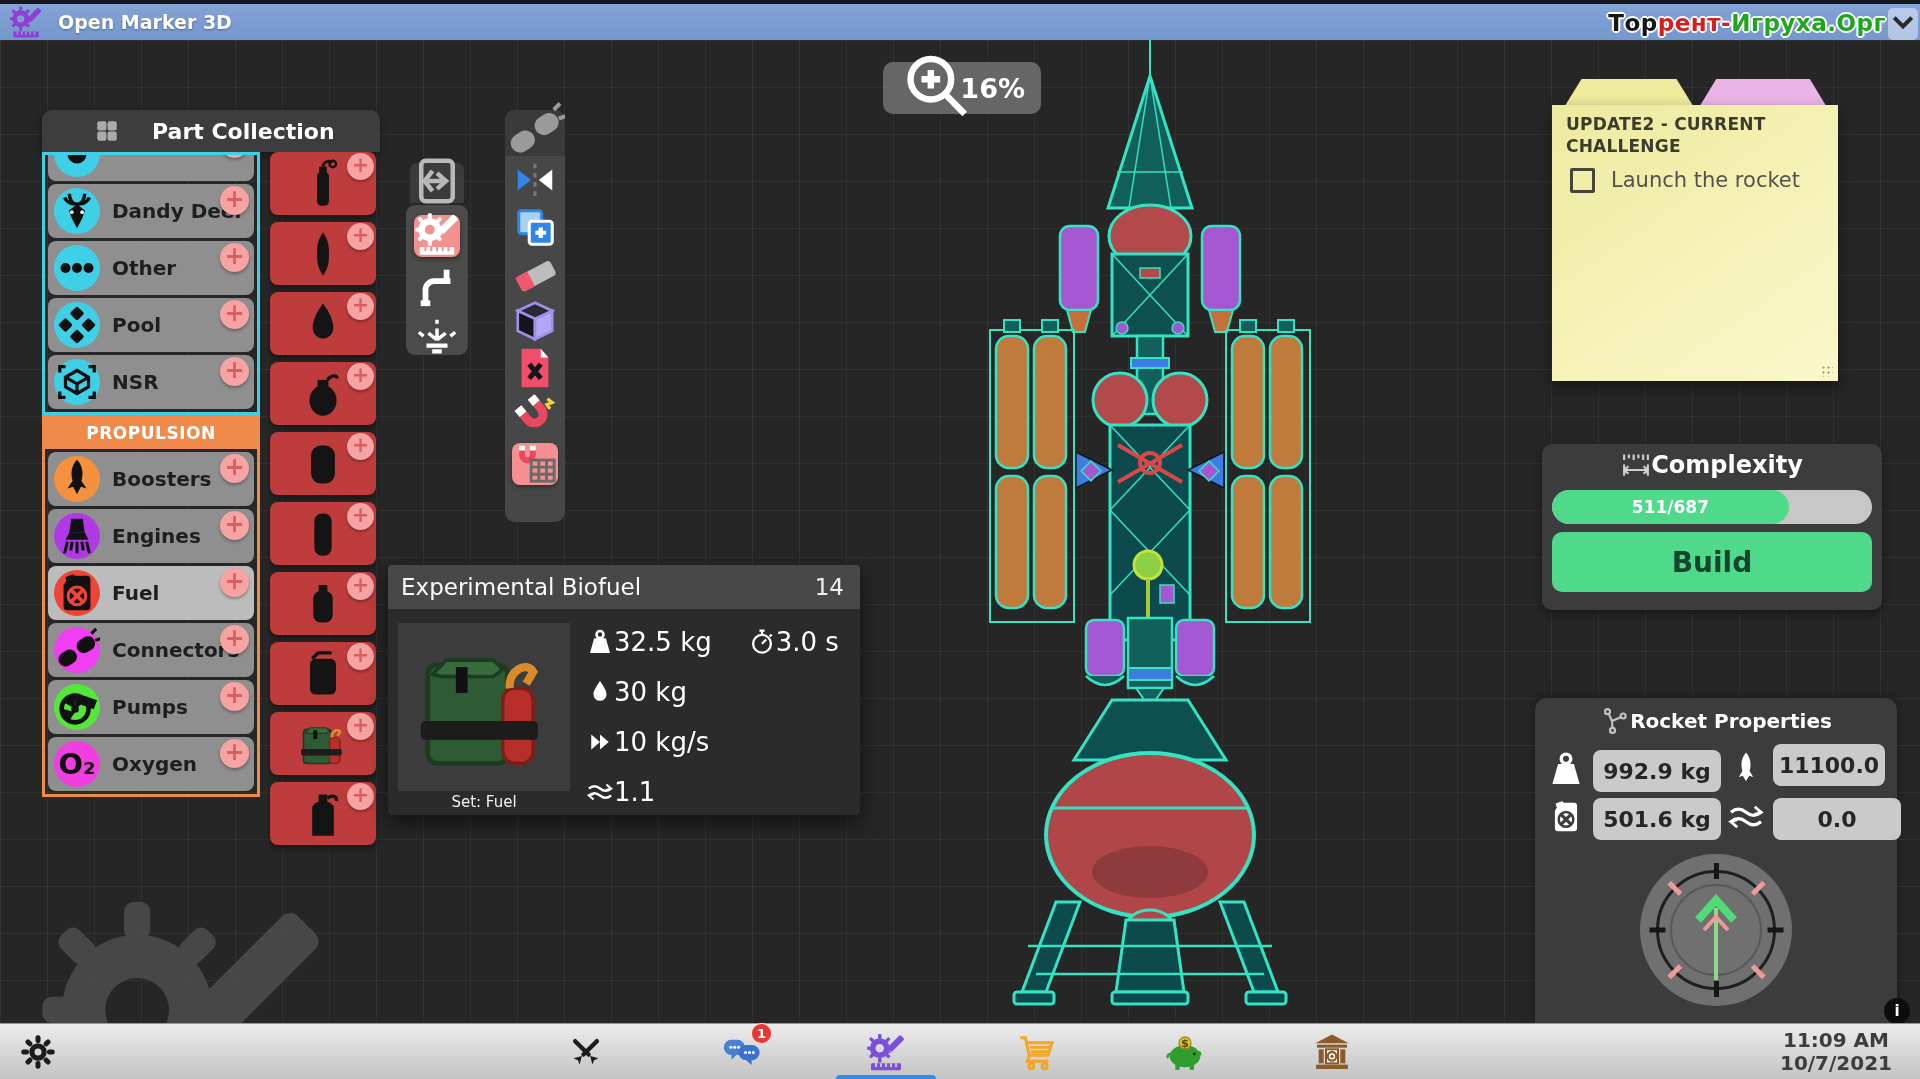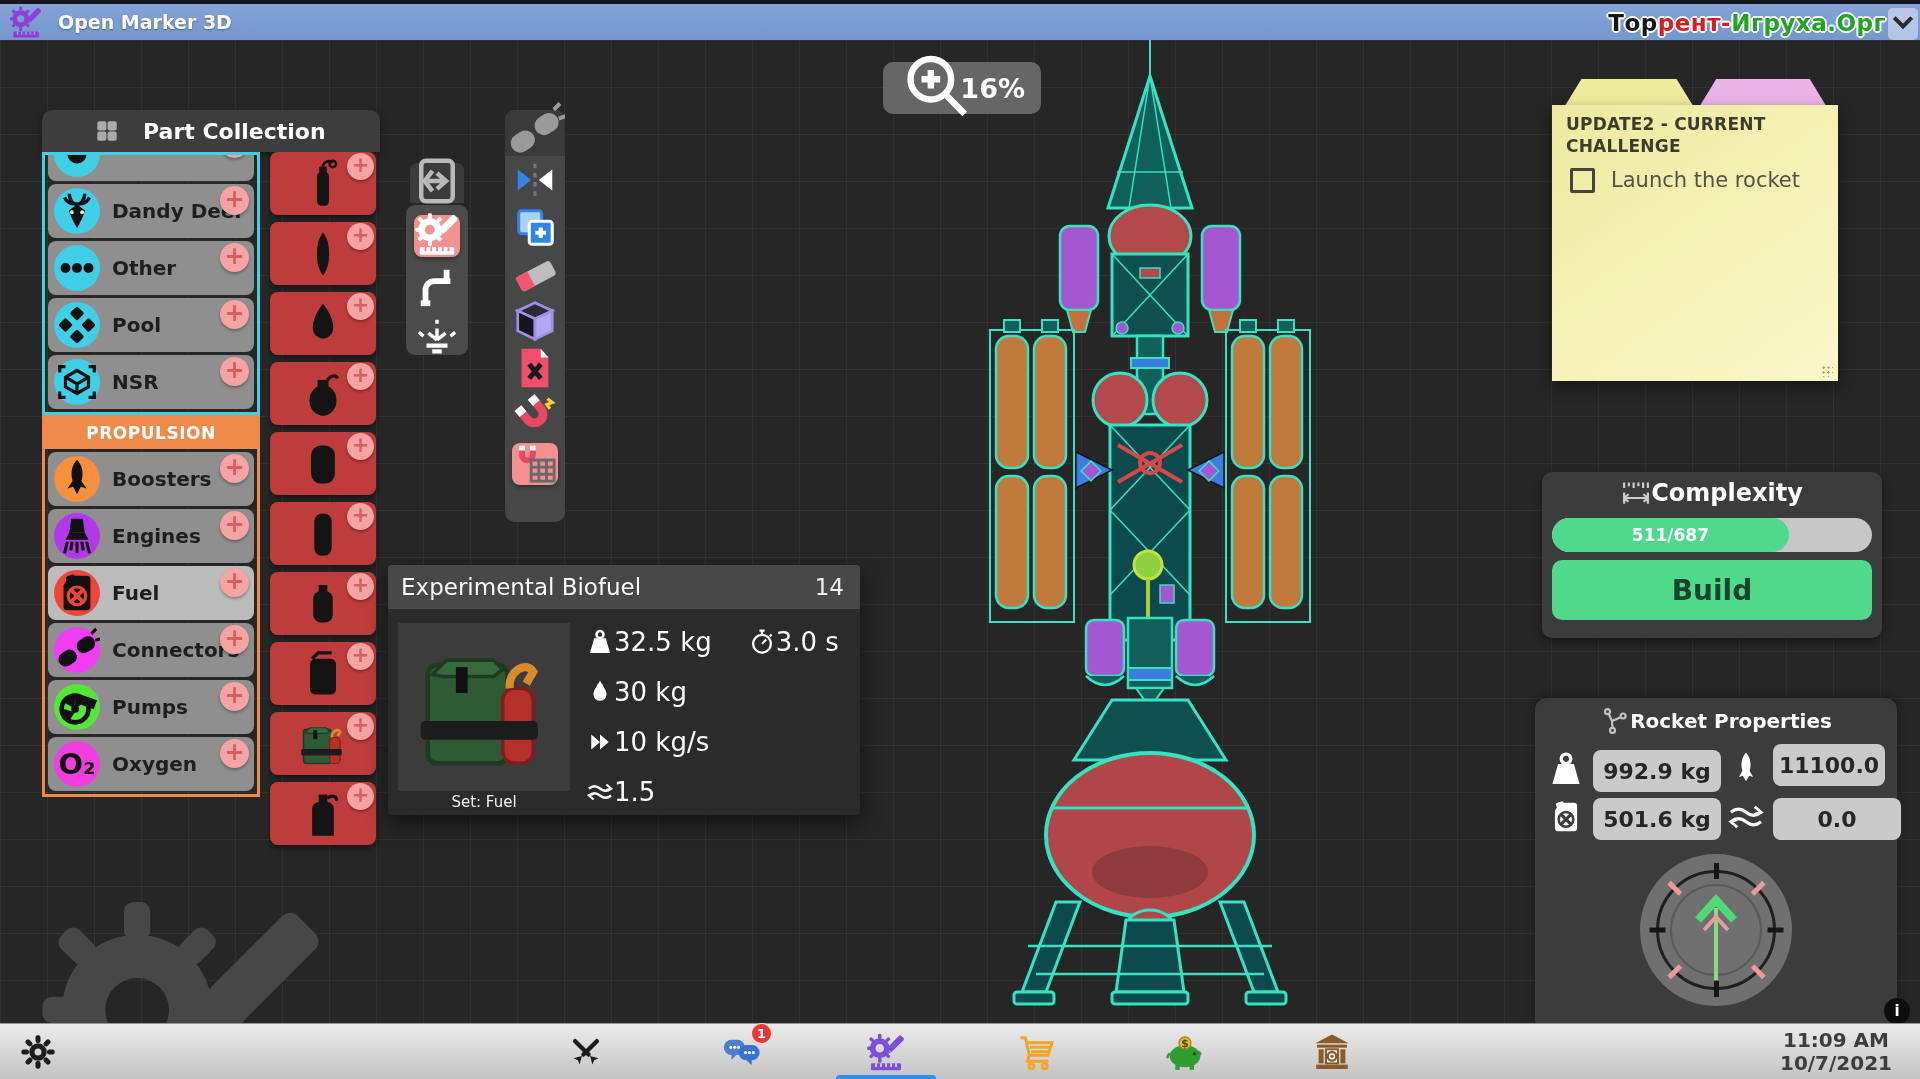--- a/index.html
+++ b/index.html
@@ -24,21 +24,21 @@
     background-image:linear-gradient(rgba(255,255,255,.05) 1px, transparent 1px),
                      linear-gradient(90deg, rgba(255,255,255,.05) 1px, transparent 1px);
     background-size:47px 47px; }
   #rocket-svg { position:absolute; left:940px; top:0px; width:420px; height:983px; }
 
   
   #part-panel { position:absolute; left:42px; top:110px; width:338px; height:747px; z-index:20; }
   #part-header { position:absolute; left:0; top:0; width:338px; height:42px; background:#3d3d3d;
     border-radius:10px 10px 0 0; display:flex; align-items:center; box-shadow:0 3px 8px rgba(0,0,0,.4); }
   #part-header .gicon { width:26px; height:26px; margin-left:52px; }
-  #part-header .ptitle { color:#fff; font-weight:bold; font-size:22px; margin-left:23px; }
+  #part-header .ptitle { color:#fff; font-weight:bold; font-size:22px; margin-left:32px; }
   #cat-col { position:absolute; left:0; top:42px; width:218px; height:705px; overflow:hidden; }
   .cat-group { border:3px solid; overflow:hidden; }
   #cat-group-a { border-color:#3fd0e8; }
   #cat-group-b { border-color:#f08a4a; }
   .cat-item { position:relative; height:54px; background:#8f8f8f; border-radius:8px; margin:3px 3px;
     display:flex; align-items:center; cursor:pointer; }
   .cat-item.selected { background:#bcbcbc; }
   .cat-item.partial { margin-top:-28px; }
   .cat-circle { width:46px; height:46px; border-radius:50%; margin-left:6px; flex:none;
     display:flex; align-items:center; justify-content:center; }
@@ -103,21 +103,21 @@
     background:linear-gradient(145deg,#eceaa0 0%,#f6f2b8 55%,#faf7ca 100%);
     box-shadow:0 6px 14px rgba(0,0,0,.45); z-index:22; cursor:grab; }
   #note-title { margin:9px 12px 0 14px; font-size:17px; font-weight:800; color:#3c3c2c; line-height:1.28; letter-spacing:.2px; }
   .task-row { display:flex; align-items:center; margin:10px 0 0 18px; }
   .task-check { width:25px; height:25px; border:3px solid #45453a; border-radius:2px; cursor:pointer; }
   .task-label { font-size:21px; color:#52524a; margin-left:16px; }
   #note-grip { position:absolute; right:5px; bottom:4px; width:12px; height:12px;
     background-image:radial-gradient(#b4b17c 1.2px, transparent 1.3px); background-size:5px 5px; }
 
   
-  #complexity { position:absolute; left:1542px; top:472px; width:340px; height:166px; background:#3c3c3c;
+  #complexity { position:absolute; left:1542px; top:444px; width:340px; height:166px; background:#3c3c3c;
     border-radius:10px; box-shadow:0 4px 10px rgba(0,0,0,.4); z-index:20; }
   #complexity-hdr { height:42px; display:flex; align-items:center; justify-content:center; }
   #complexity-hdr svg { width:30px; height:26px; margin-right:12px; }
   #complexity-hdr span { color:#fff; font-size:24px; font-weight:bold; }
   #cx-bar { position:absolute; left:10px; top:46px; width:320px; height:34px; background:#c7c7c7; border-radius:17px; overflow:hidden; }
   #cx-fill { height:100%; background:#4fd98a; border-radius:17px; display:flex; align-items:center; justify-content:center; }
   #cx-fill span { color:#fff; font-size:17px; font-weight:bold; }
   #build-btn { position:absolute; left:10px; top:88px; width:320px; height:60px; background:#4fd98a;
     border-radius:10px; display:flex; align-items:center; justify-content:center; cursor:pointer; }
   #build-btn span { color:#17452b; font-size:28px; font-weight:bold; }
@@ -652,21 +652,21 @@
           </svg></span>
       <span>10 kg/s</span>
     </div>
     <div class="tt-row" style="top:212px">
       <span style="display: inline-block; width: 28px; height: 28px; flex: 0 0 auto;"><svg viewBox="0 0 24 24" fill="none" stroke="#fff" stroke-width="2" style="width: 100%; height: 100%;">
             <path d="M2.5 9c3.2-2.6 6.3-2.6 9.5 0s6.3 2.6 9.5 0"></path>
             <path d="M17.5 5.5L21.5 9l-4 1.3" stroke-width="1.8"></path>
             <path d="M21.5 15c-3.2 2.6-6.3 2.6-9.5 0s-6.3-2.6-9.5 0"></path>
             <path d="M6.5 18.5L2.5 15l4-1.3" stroke-width="1.8"></path>
           </svg></span>
-      <span>1.5</span>
+      <span>1.1</span>
     </div>
   </div>
 
   <div id="note-tab-yellow"></div>
   <div id="note-tab-pink"></div>
   <div id="note">
     <div id="note-title">UPDATE2 - CURRENT CHALLENGE</div>
     <div class="task-row">
       <span class="task-check"></span>
       <span class="task-label">Launch the rocket</span>

